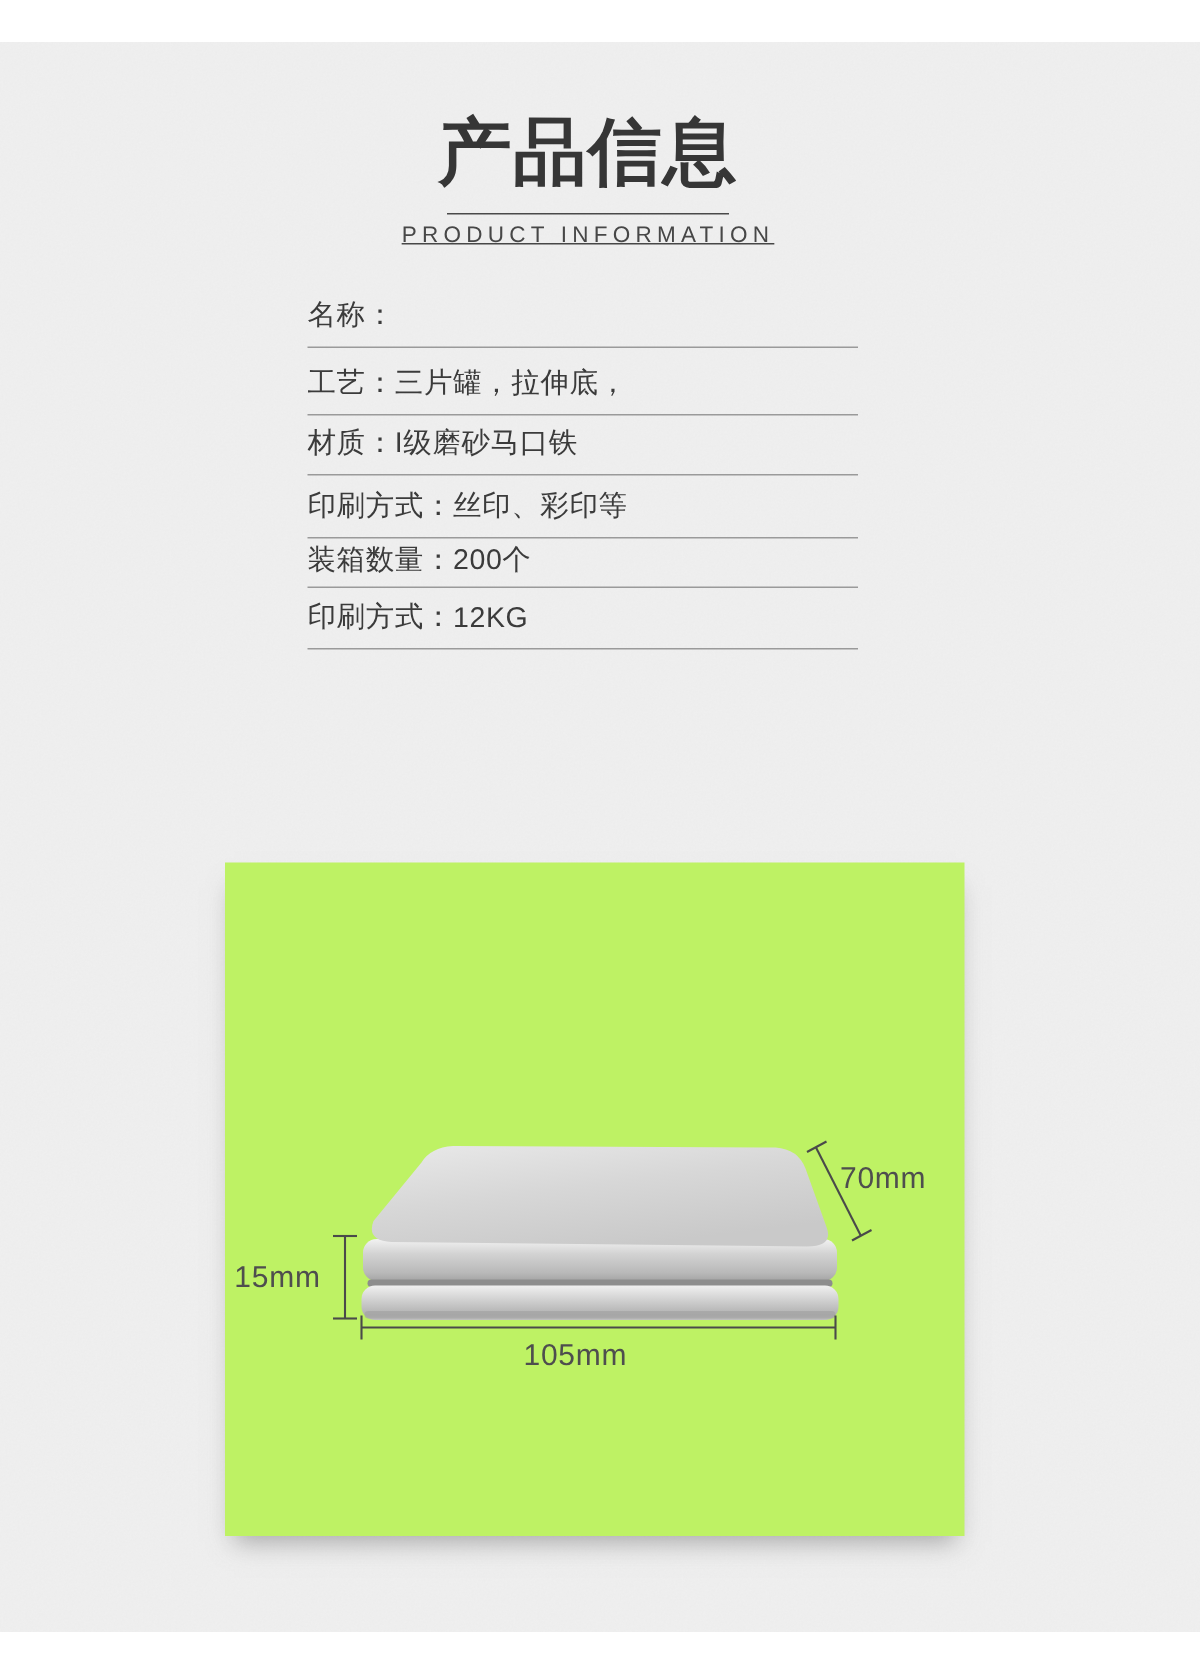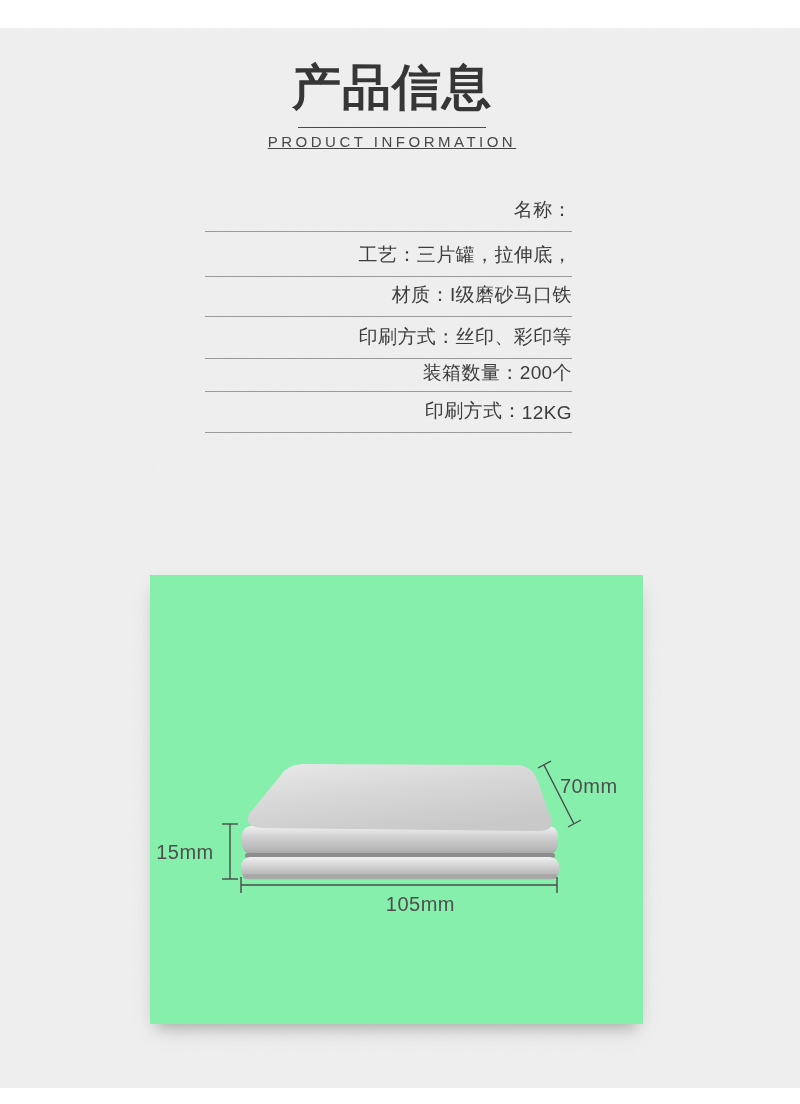--- a/index.html
+++ b/index.html
@@ -19,21 +19,21 @@
     position:absolute;
     left:0; top:28px;
     width:800px; height:1060px;
     background:#ebebeb;
   }
   .bg svg{position:absolute;left:0;top:0;}
 
   
   .header{
     position:absolute;
-    left:0; top:57px;
+    left:0; top:72px;
     width:784px;
     text-align:center;
     z-index:2;
   }
   .page-title{
     margin:0;
     font-size:49px;
     line-height:60px;
     font-weight:bold;
     color:#363636;
@@ -64,45 +64,44 @@
     box-sizing:border-box;
     display:flex;
     align-items:flex-end;
     padding-bottom:8px;
     border-bottom:1px solid #9a9a9a;
     font-size:19px;
     color:#3b3b3b;
     letter-spacing:0.4px;
     white-space:nowrap;
     overflow:hidden;
-    justify-content:flex-end;
   }
   .spec-row.tight{padding-bottom:5px;}
   .spec-label{font-weight:500;}
   .spec-value{font-weight:400;}
 
   
   .photo-panel{
     position:absolute;
     left:150px; top:575px;
     width:493px; height:449px;
-    background:#86efac;
+    background:#bef264;
     box-shadow:0 10px 16px -6px rgba(110,110,110,0.55);
     z-index:2;
   }
   .photo-panel svg{position:absolute;left:0;top:0;}
   .dim-label{
     position:absolute;
     font-size:20px;
     color:#4e4e4e;
     letter-spacing:0.5px;
   }
   .dim-label.depth{left:410px; top:200px; width:70px; text-align:left;}
   .dim-label.height{left:6px; top:266px; width:58px; text-align:center;}
-  .dim-label.width{left:199px; top:318px; width:106px; text-align:right;}
+  .dim-label.width{left:199px; top:318px; width:106px; text-align:left;}
 </style>
 </head>
 <body>
 
 <div class="screen">
 
   <div class="bg">
     <svg width="800" height="1060">
       <filter id="paperNoise">
         <feTurbulence type="fractalNoise" baseFrequency="0.75" numOctaves="2" stitchTiles="stitch"></feTurbulence>

